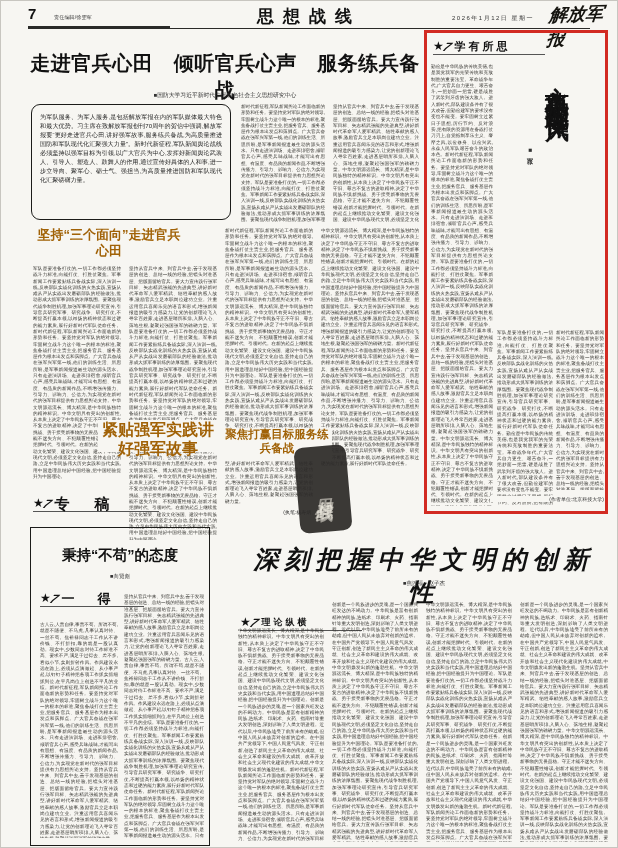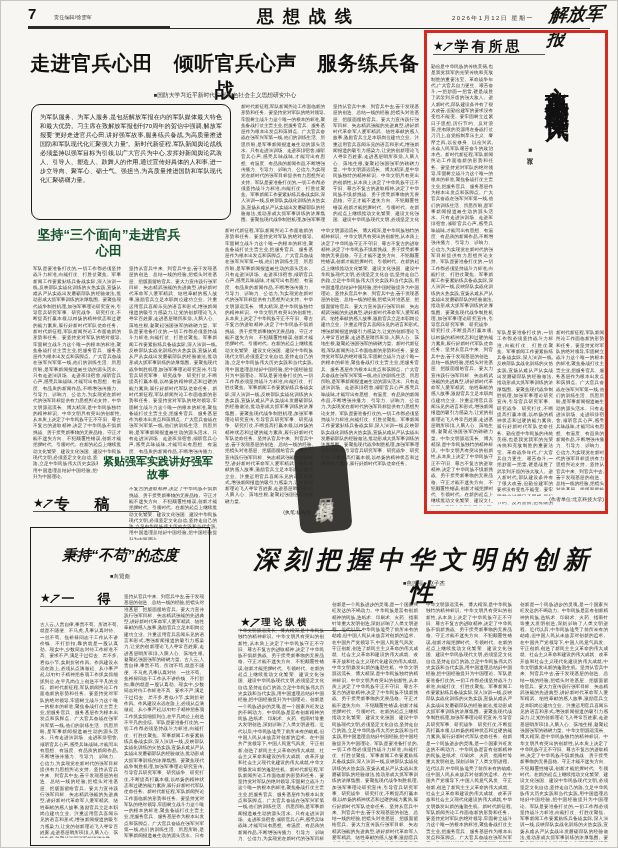--- a/index.html
+++ b/index.html
@@ -11,21 +11,21 @@
   .hl{font-weight:bold;color:#111;}
   .center{text-align:center;}
   .seclabel{position:absolute;display:flex;align-items:flex-end;border-bottom:1px solid #555;padding-bottom:2px;font-weight:bold;color:#111;}
   .star{font-size:12px;line-height:12px;}
   .swoosh{display:inline-block;font-style:italic;font-weight:bold;font-size:12px;line-height:10px;transform:skewX(-28deg);margin:0 4px 0 0;}
   .seclabel-text{font-size:15px;letter-spacing:5px;line-height:11px;}
   .vtext{writing-mode:vertical-rl;text-orientation:upright;}
   .overlaywhite{background:#f7f6f2;}
   .byline-sm{font-size:5.5px;color:#333;}
   .masthead{font-family:"DejaVu Serif","Liberation Serif",serif;font-style:italic;font-weight:bold;font-size:18px;transform:skewX(-8deg) rotate(-2deg);color:#15140f;}
-  .subhead{position:absolute;background:#f7f6f2;font-weight:bold;color:#14532d;text-align:center;line-height:1.2;}
+  .subhead{position:absolute;background:#f7f6f2;font-weight:bold;color:#a16207;text-align:center;line-height:1.2;}
   .stamp{position:absolute;background:rgba(44,42,40,0.93);border-radius:9px;transform:rotate(-5deg);
          display:flex;align-items:center;justify-content:center;}
   .stamp-text{writing-mode:vertical-rl;text-orientation:upright;font-family:"DejaVu Serif",serif;font-style:italic;
               font-size:17px;letter-spacing:2px;color:rgba(240,236,226,0.55);font-weight:bold;}
   .rule{position:absolute;background:#2a2a28;}
 </style>
 </head>
 <body>
 
 <div id="page">
@@ -59,33 +59,34 @@
     <span>坚持从官兵中来、到官兵中去,善于发现基层的创造、总结一线的经验,把镜头对准基层、把版面留给官兵。要大力宣传践行强军目标、矢志精武强能的先进典型,讲好新时代革命军人爱军精武、牺牲奉献的感人故事,激励官兵立足本职岗位建功立业。注重运用官兵喜闻乐见的语言和形式,增强新闻报道的吸引力感染力,让党的创新理论飞入寻常百姓家,走进基层哨所班排,入脑入心、落地生根,凝聚起强国强军的磅礴力量。</span><span>军队是要准备打仗的,一切工作都必须坚持战斗力标准,向能打仗、打胜仗聚焦。军事新闻工作要紧贴练兵备战实际,深入演训一线,反映部队实战化训练的火热实践,宣扬从难从严从实战出发磨砺部队的经验做法,推动形成大抓军事训练的浓厚氛围。要聚焦现代战争制胜机理,加强军事理论研究宣传,引导官兵研究军事、研究战争、研究打仗,不断提高打赢本领,以昂扬的精神状态和过硬的能力素质,履行好新时代军队使命任务。</span><span>新时代新征程,军队新闻舆论工作面临新的形势和任务。要坚持党对军队的绝对领导,牢固树立战斗力这个唯一的根本的标准,聚焦备战打仗主责主业,把服务官兵、服务基层作为根本出发点和落脚点。广大官兵奋战在强军兴军第一线,他们的训练生活、所思所盼,是军事新闻报道最生动的源头活水。只有走进演训场、走进班排宿舍,倾听官兵心声,感受兵味战味,才能写出有思想、有温度、有品质的新闻作品,不断增强传播力、引导力、影响力、公信力,为实现党在新时代的强军目标提供有力思想舆论支持。</span><span>中华文明源远流长、博大精深,是中华民族独特的精神标识。中华文明具有突出的创新性,从本质上决定了中华民族守正不守旧、尊古不复古的进取精神,决定了中华民族不惧新挑战、勇于接受新事物的无畏品格。守正才能不迷失方向、不犯颠覆性错误,创新才能把握时代、引领时代。在新的起点上继续推动文化繁荣、建设文化强国、建设中华民族现代文明,必须坚定文化自信,坚持走自己的路,立足中华民族伟大历史实践和当代实践,用中国道理总结好中国经验,把中国经验提升为中国理论。</span>
   </div>
   <div class="txt" style="left:225px;top:228px;width:88px;height:312px;">
     <span>新时代新征程,军队新闻舆论工作面临新的形势和任务。要坚持党对军队的绝对领导,牢固树立战斗力这个唯一的根本的标准,聚焦备战打仗主责主业,把服务官兵、服务基层作为根本出发点和落脚点。广大官兵奋战在强军兴军第一线,他们的训练生活、所思所盼,是军事新闻报道最生动的源头活水。只有走进演训场、走进班排宿舍,倾听官兵心声,感受兵味战味,才能写出有思想、有温度、有品质的新闻作品,不断增强传播力、引导力、影响力、公信力,为实现党在新时代的强军目标提供有力思想舆论支持。</span><span>中华文明源远流长、博大精深,是中华民族独特的精神标识。中华文明具有突出的创新性,从本质上决定了中华民族守正不守旧、尊古不复古的进取精神,决定了中华民族不惧新挑战、勇于接受新事物的无畏品格。守正才能不迷失方向、不犯颠覆性错误,创新才能把握时代、引领时代。在新的起点上继续推动文化繁荣、建设文化强国、建设中华民族现代文明,必须坚定文化自信,坚持走自己的路,立足中华民族伟大历史实践和当代实践,用中国道理总结好中国经验,把中国经验提升为中国理论。</span><span>军队是要准备打仗的,一切工作都必须坚持战斗力标准,向能打仗、打胜仗聚焦。军事新闻工作要紧贴练兵备战实际,深入演训一线,反映部队实战化训练的火热实践,宣扬从难从严从实战出发磨砺部队的经验做法,推动形成大抓军事训练的浓厚氛围。要聚焦现代战争制胜机理,加强军事理论研究宣传,引导官兵研究军事、研究战争、研究打仗,不断提高打赢本领,以昂扬的精神状态和过硬的能力素质,履行好新时代军队使命任务。</span><span>坚持从官兵中来、到官兵中去,善于发现基层的创造、总结一线的经验,把镜头对准基层、把版面留给官兵。要大力宣传践行强军目标、矢志精武强能的先进典型,讲好新时代革命军人爱军精武、牺牲奉献的感人故事,激励官兵立足本职岗位建功立业。注重运用官兵喜闻乐见的语言和形式,增强新闻报道的吸引力感染力,让党的创新理论飞入寻常百姓家,走进基层哨所班排,入脑入心、落地生根,凝聚起强国强军的磅礴力量。</span>
   </div>
   <div class="txt" style="left:321px;top:228px;width:98px;height:310px;">
     <span>中华文明源远流长、博大精深,是中华民族独特的精神标识。中华文明具有突出的创新性,从本质上决定了中华民族守正不守旧、尊古不复古的进取精神,决定了中华民族不惧新挑战、勇于接受新事物的无畏品格。守正才能不迷失方向、不犯颠覆性错误,创新才能把握时代、引领时代。在新的起点上继续推动文化繁荣、建设文化强国、建设中华民族现代文明,必须坚定文化自信,坚持走自己的路,立足中华民族伟大历史实践和当代实践,用中国道理总结好中国经验,把中国经验提升为中国理论。</span><span>坚持从官兵中来、到官兵中去,善于发现基层的创造、总结一线的经验,把镜头对准基层、把版面留给官兵。要大力宣传践行强军目标、矢志精武强能的先进典型,讲好新时代革命军人爱军精武、牺牲奉献的感人故事,激励官兵立足本职岗位建功立业。注重运用官兵喜闻乐见的语言和形式,增强新闻报道的吸引力感染力,让党的创新理论飞入寻常百姓家,走进基层哨所班排,入脑入心、落地生根,凝聚起强国强军的磅礴力量。</span><span>新时代新征程,军队新闻舆论工作面临新的形势和任务。要坚持党对军队的绝对领导,牢固树立战斗力这个唯一的根本的标准,聚焦备战打仗主责主业,把服务官兵、服务基层作为根本出发点和落脚点。广大官兵奋战在强军兴军第一线,他们的训练生活、所思所盼,是军事新闻报道最生动的源头活水。只有走进演训场、走进班排宿舍,倾听官兵心声,感受兵味战味,才能写出有思想、有温度、有品质的新闻作品,不断增强传播力、引导力、影响力、公信力,为实现党在新时代的强军目标提供有力思想舆论支持。</span><span>军队是要准备打仗的,一切工作都必须坚持战斗力标准,向能打仗、打胜仗聚焦。军事新闻工作要紧贴练兵备战实际,深入演训一线,反映部队实战化训练的火热实践,宣扬从难从严从实战出发磨砺部队的经验做法,推动形成大抓军事训练的浓厚氛围。要聚焦现代战争制胜机理,加强军事理论研究宣传,引导官兵研究军事、研究战争、研究打仗,不断提高打赢本领,以昂扬的精神状态和过硬的能力素质,履行好新时代军队使命任务。</span>
   </div>
 
   <div class="subhead" style="left:33px;top:227px;width:152px;height:35px;font-size:13px;">坚持“三个面向”走进官兵心田</div>
-  <div class="subhead" style="left:98px;top:455px;width:120px;height:32px;font-size:11px;">紧贴强军实践讲好强军故事</div>
+  <div class="subhead" style="left:98px;top:420px;width:120px;height:32px;font-size:16px;">紧贴强军实践讲好强军故事</div>
+  <div class="subhead" style="left:222px;top:428px;width:110px;height:32px;font-size:11.5px;">聚焦打赢目标服务练兵备战</div>
 
   <div class="abs overlaywhite" style="left:225px;top:509px;width:108px;font-size:5px;text-align:right;color:#333;">(执笔:杨寿炳、席建雄)</div>
 
   <div class="stamp" style="left:297px;top:446px;width:52px;height:86px;">
     <span class="stamp-text">思想战线</span>
   </div>
 
   <div class="abs" style="left:424px;top:30px;width:184px;height:484px;border:3px solid #d22b22;box-sizing:border-box;"></div>
   <div class="seclabel" style="left:433px;top:40px;width:112px;">
     <span class="star">★</span>
     <span class="swoosh">7</span>
-    <span class="seclabel-text" style="letter-spacing:3px;font-size:14px;">学有所思</span>
+    <span class="seclabel-text" style="letter-spacing:3px;font-size:11px;">学有所思</span>
   </div>
   <div class="txt" style="left:431px;top:64px;width:62px;height:442px;">
     <span>勤俭是中华民族的传统美德,也是我党我军的光荣传统和克敌制胜的重要法宝。革命战争年代,广大官兵自力更生、艰苦奋斗,一把炒面一把雪,硬是战胜了武装到牙齿的强大敌人。进入新时代,部队建设条件有了很大改善,但勤俭建军的要求没有变也不能变。要牢固树立过紧日子思想,厉行节约、反对浪费,把有限的资源用在备战打仗刀刃上,自觉抵制享乐主义、奢靡之风,以俭修身、以俭兴武,永葆人民军队艰苦奋斗的政治本色。</span><span>新时代新征程,军队新闻舆论工作面临新的形势和任务。要坚持党对军队的绝对领导,牢固树立战斗力这个唯一的根本的标准,聚焦备战打仗主责主业,把服务官兵、服务基层作为根本出发点和落脚点。广大官兵奋战在强军兴军第一线,他们的训练生活、所思所盼,是军事新闻报道最生动的源头活水。只有走进演训场、走进班排宿舍,倾听官兵心声,感受兵味战味,才能写出有思想、有温度、有品质的新闻作品,不断增强传播力、引导力、影响力、公信力,为实现党在新时代的强军目标提供有力思想舆论支持。</span><span>军队是要准备打仗的,一切工作都必须坚持战斗力标准,向能打仗、打胜仗聚焦。军事新闻工作要紧贴练兵备战实际,深入演训一线,反映部队实战化训练的火热实践,宣扬从难从严从实战出发磨砺部队的经验做法,推动形成大抓军事训练的浓厚氛围。要聚焦现代战争制胜机理,加强军事理论研究宣传,引导官兵研究军事、研究战争、研究打仗,不断提高打赢本领,以昂扬的精神状态和过硬的能力素质,履行好新时代军队使命任务。</span><span>坚持从官兵中来、到官兵中去,善于发现基层的创造、总结一线的经验,把镜头对准基层、把版面留给官兵。要大力宣传践行强军目标、矢志精武强能的先进典型,讲好新时代革命军人爱军精武、牺牲奉献的感人故事,激励官兵立足本职岗位建功立业。注重运用官兵喜闻乐见的语言和形式,增强新闻报道的吸引力感染力,让党的创新理论飞入寻常百姓家,走进基层哨所班排,入脑入心、落地生根,凝聚起强国强军的磅礴力量。</span><span>中华文明源远流长、博大精深,是中华民族独特的精神标识。中华文明具有突出的创新性,从本质上决定了中华民族守正不守旧、尊古不复古的进取精神,决定了中华民族不惧新挑战、勇于接受新事物的无畏品格。守正才能不迷失方向、不犯颠覆性错误,创新才能把握时代、引领时代。在新的起点上继续推动文化繁荣、建设文化强国、建设中华民族现代文明,必须坚定文化自信,坚持走自己的路,立足中华民族伟大历史实践和当代实践,用中国道理总结好中国经验,把中国经验提升为中国理论。</span>
   </div>
   <div class="abs vtext hl" style="left:541px;top:68px;height:262px;font-size:24px;letter-spacing:4px;">永葆勤俭的优良作风</div>
   <div class="abs vtext" style="left:525px;top:146px;height:62px;font-size:6.5px;color:#333;">■张万军</div>
   <div class="txt" style="left:497px;top:330px;width:56px;height:176px;">
     <span>军队是要准备打仗的,一切工作都必须坚持战斗力标准,向能打仗、打胜仗聚焦。军事新闻工作要紧贴练兵备战实际,深入演训一线,反映部队实战化训练的火热实践,宣扬从难从严从实战出发磨砺部队的经验做法,推动形成大抓军事训练的浓厚氛围。要聚焦现代战争制胜机理,加强军事理论研究宣传,引导官兵研究军事、研究战争、研究打仗,不断提高打赢本领,以昂扬的精神状态和过硬的能力素质,履行好新时代军队使命任务。</span><span>勤俭是中华民族的传统美德,也是我党我军的光荣传统和克敌制胜的重要法宝。革命战争年代,广大官兵自力更生、艰苦奋斗,一把炒面一把雪,硬是战胜了武装到牙齿的强大敌人。进入新时代,部队建设条件有了很大改善,但勤俭建军的要求没有变也不能变。要牢固树立过紧日子思想,厉行节约、反对浪费,把有限的资源用在备战打仗刀刃上,自觉抵制享乐主义、奢靡之风,以俭修身、以俭兴武,永葆人民军队艰苦奋斗的政治本色。</span>
   </div>
   <div class="txt" style="left:556px;top:330px;width:48px;height:160px;">
@@ -93,21 +94,21 @@
   </div>
   <div class="abs overlaywhite" style="left:490px;top:496px;width:114px;font-size:5px;text-align:right;color:#333;">(作者单位:北京科技大学)</div>
 
   <div class="seclabel" style="left:33px;top:497px;width:126px;">
     <span class="star">★</span>
     <span class="swoosh">7</span>
     <span class="seclabel-text">专　稿</span>
   </div>
 
   <div class="abs" style="left:30px;top:527px;width:180px;height:319px;border:1.6px solid #1c1c1a;box-sizing:border-box;"></div>
-  <div class="abs hl center" style="left:36px;top:546px;width:168px;font-size:14.5px;font-style:italic;">秉持“不苟”的态度</div>
+  <div class="abs hl center" style="left:36px;top:546px;width:168px;font-size:14.5px;">秉持“不苟”的态度</div>
   <div class="abs center byline-sm" style="left:36px;top:573px;width:168px;">■向贤彪</div>
   <div class="seclabel" style="left:40px;top:592px;width:104px;">
     <span class="star">★</span>
     <span class="swoosh">7</span>
     <span class="seclabel-text" style="font-size:13px;">一　得</span>
   </div>
   <div class="txt" style="left:40px;top:622px;width:78px;height:216px;">
     <span>古人云,人贵自律,事贵不苟。所谓不苟,就是不随便、不马虎,凡事认真对待、一丝不苟。焦裕禄同志干工作从不讲价钱、不打折扣,靠的就是一股认真劲。现实中,少数同志对待工作标准不高、要求不严,满足于过得去、差不多,看似小节,实则折射作风。作风建设永远在路上,必须从点滴做起、从小事严起,以钉钉子精神把各项工作抓实抓细抓到位,在平凡岗位上创造不平凡的业绩。</span><span>新时代新征程,军队新闻舆论工作面临新的形势和任务。要坚持党对军队的绝对领导,牢固树立战斗力这个唯一的根本的标准,聚焦备战打仗主责主业,把服务官兵、服务基层作为根本出发点和落脚点。广大官兵奋战在强军兴军第一线,他们的训练生活、所思所盼,是军事新闻报道最生动的源头活水。只有走进演训场、走进班排宿舍,倾听官兵心声,感受兵味战味,才能写出有思想、有温度、有品质的新闻作品,不断增强传播力、引导力、影响力、公信力,为实现党在新时代的强军目标提供有力思想舆论支持。</span><span>坚持从官兵中来、到官兵中去,善于发现基层的创造、总结一线的经验,把镜头对准基层、把版面留给官兵。要大力宣传践行强军目标、矢志精武强能的先进典型,讲好新时代革命军人爱军精武、牺牲奉献的感人故事,激励官兵立足本职岗位建功立业。注重运用官兵喜闻乐见的语言和形式,增强新闻报道的吸引力感染力,让党的创新理论飞入寻常百姓家,走进基层哨所班排,入脑入心、落地生根,凝聚起强国强军的磅礴力量。</span>
   </div>
   <div class="txt" style="left:124px;top:594px;width:80px;height:244px;">

